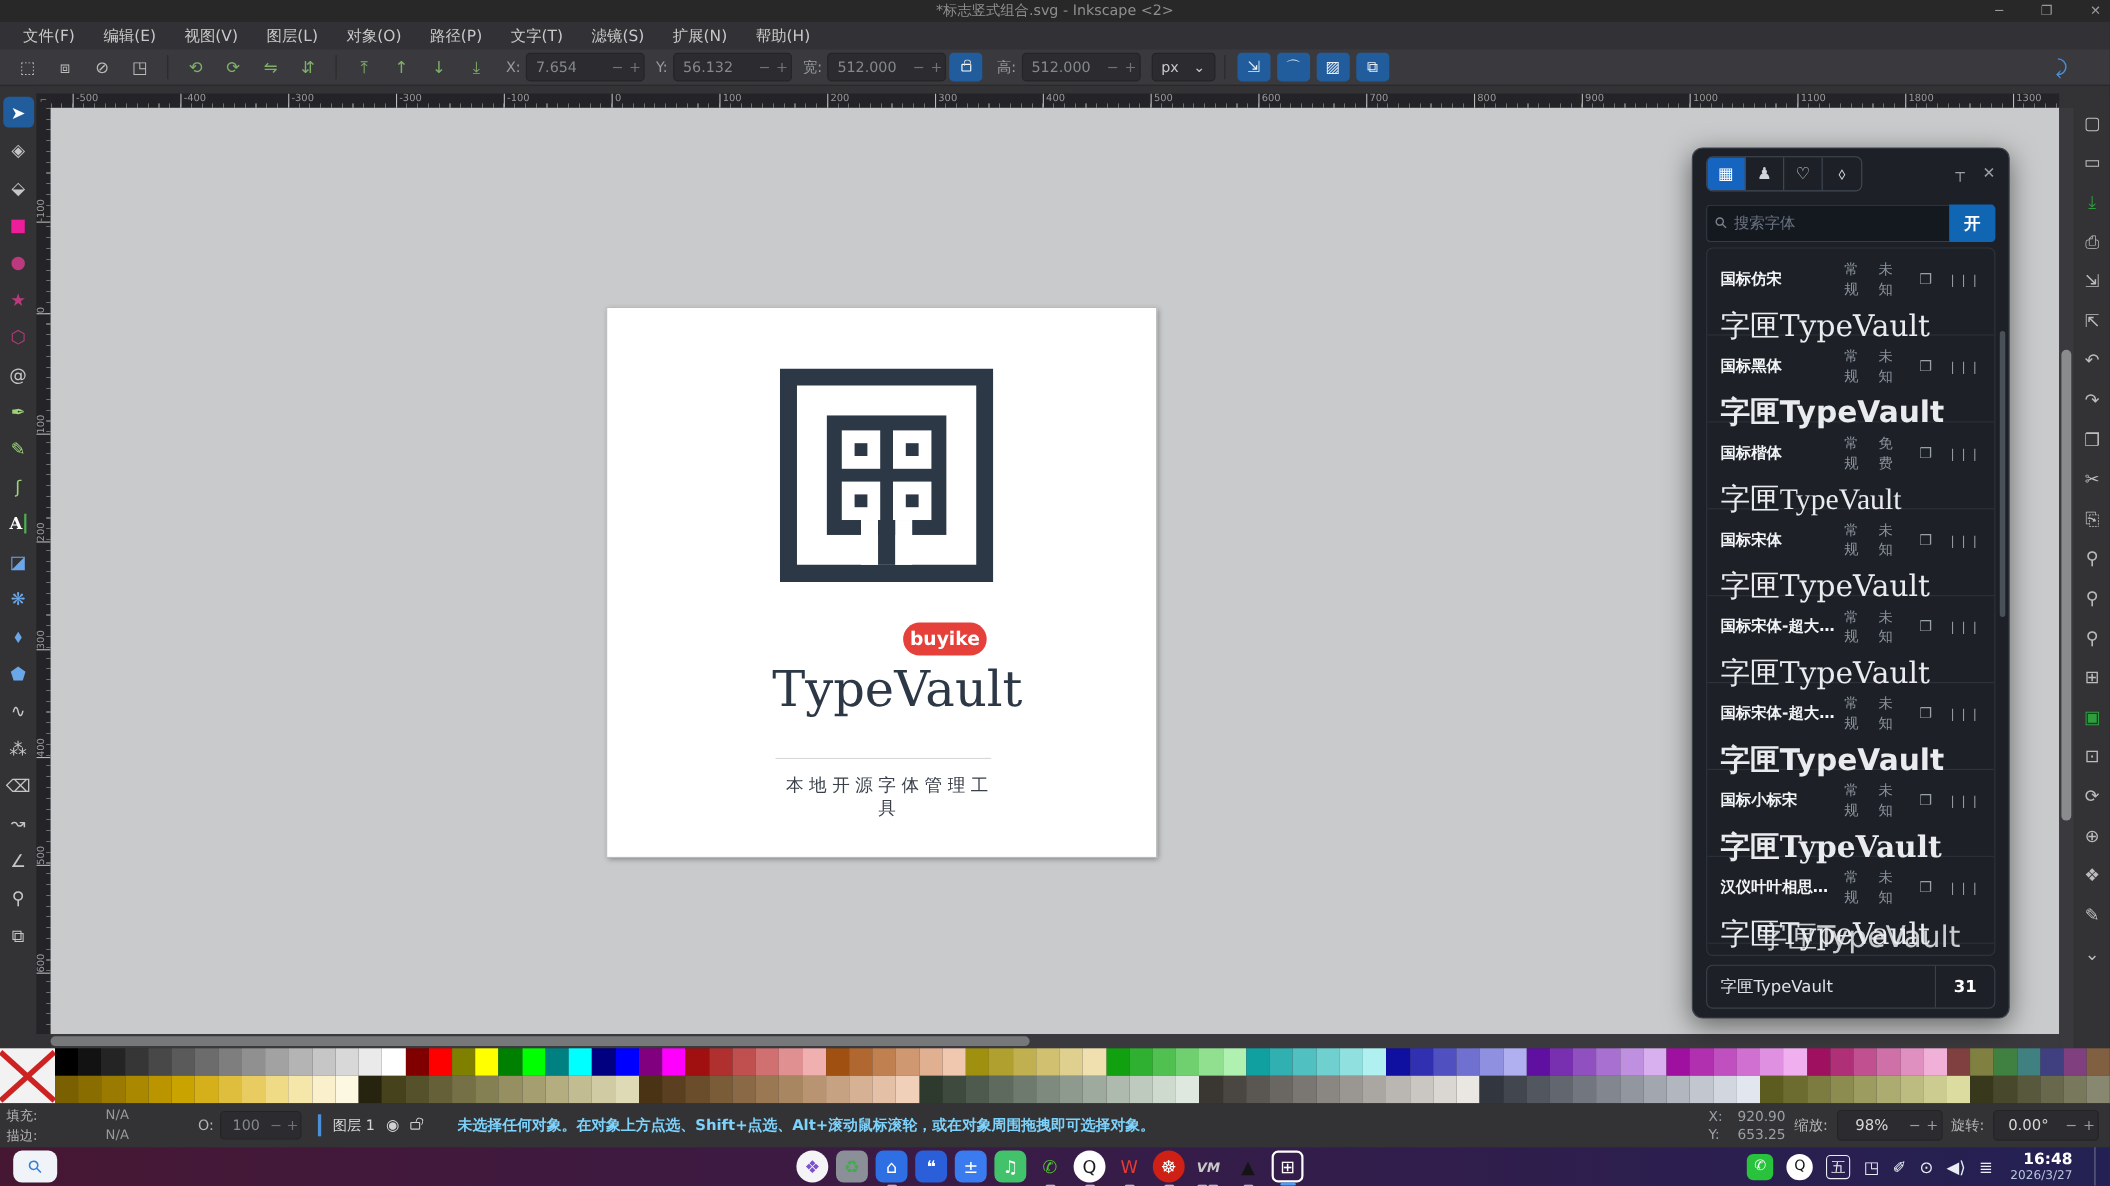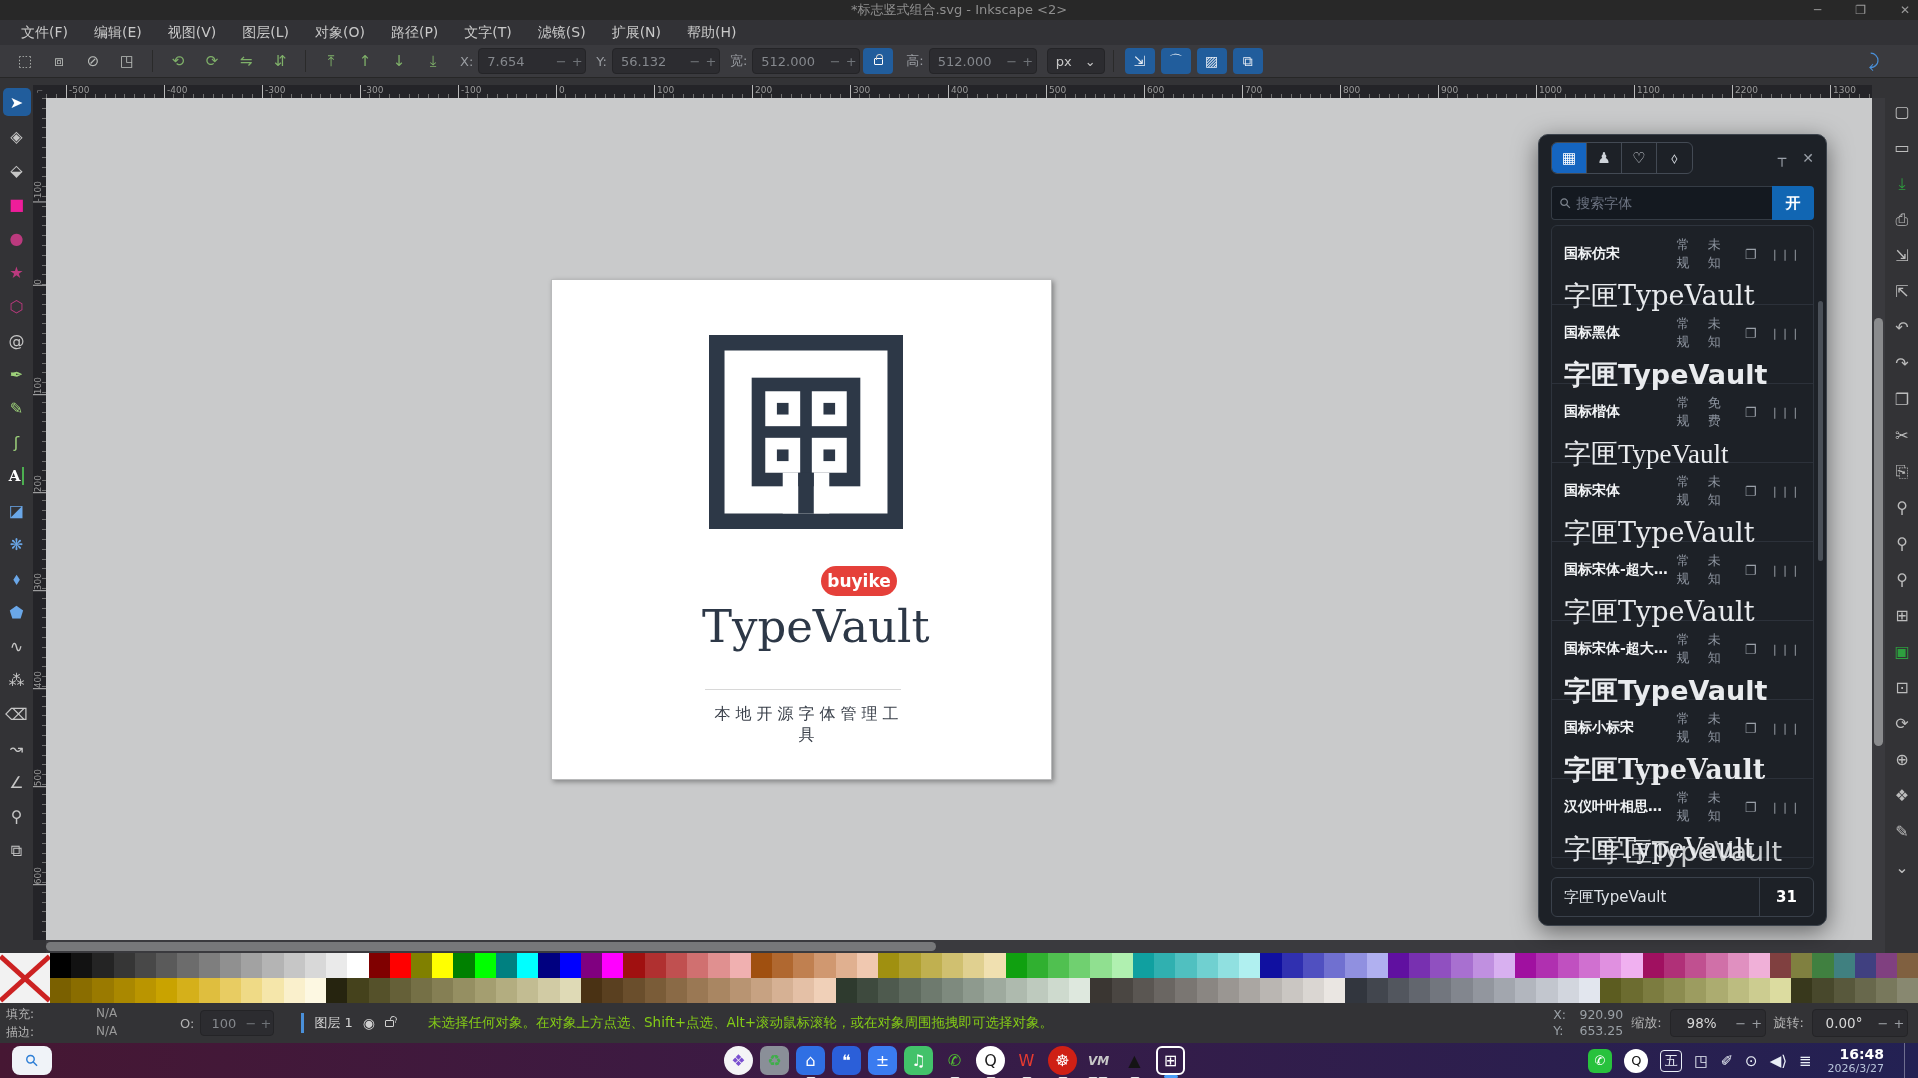--- a/index.html
+++ b/index.html
@@ -141,29 +141,29 @@
     display:flex; align-items:center; font-size:13px; color:#b9b9b9; }
   #fs-block { display:flex; flex-direction:column; justify-content:center; gap:1px; padding-left:6px; width:150px; font-size:12px; }
   #fs-block .line { display:flex; } #fs-block .line .k { width:52px; color:#b5b5b5; }
   #fs-block .line .v { color:#9a9a9a; padding-left:38px; }
   #opacity-box { display:flex; align-items:center; margin-left:30px; }
   #opacity-box .k { color:#b5b5b5; margin-right:6px; }
   #opacity-box .box { width:74px; height:26px; background:#2c2c30; border:1px solid #242427; border-radius:4px;
     display:flex; align-items:center; }
   #opacity-box .box .val { flex:1; color:#85888d; padding-left:10px; }
   #opacity-box .box .step { color:#6f7378; width:15px; text-align:center; }
-  #layer-block { display:flex; align-items:center; margin-left:27px; gap:10px; }
+  #layer-block { display:flex; align-items:center; margin-left:15px; gap:10px; }
   #layer-accent { width:3px; height:20px; background:#4a90d9; }
   #layer-label { color:#d5d5d5; }
   .sb-icon { color:#d0d0d0; font-size:14px; }
   .mini-lock { display:inline-block; width:9px; height:7px; border:1px solid #d0d0d0; border-radius:1px; position:relative; }
   .mini-lock:before { content:""; position:absolute; left:1px; top:-5px; width:5px; height:5px;
     border:1px solid #d0d0d0; border-bottom:none; border-radius:4px 4px 0 0; }
   .mini-lock.open:before { left:4px; transform:rotate(18deg); }
-  #status-msg { margin-left:34px; color:#84cc16; font-size:13.5px; white-space:nowrap; overflow:hidden; flex:1; }
+  #status-msg { margin-left:34px; color:#7dd3fc; font-size:13.5px; white-space:nowrap; overflow:hidden; flex:1;font-weight:bold; }
   #sb-right { display:flex; align-items:center; gap:8px; padding-right:10px; }
   #xy-block { display:flex; flex-direction:column; font-size:12.5px; color:#9aa0a6; line-height:1.3; }
   #xy-block .r { display:flex; } #xy-block .r .k { width:18px; } #xy-block .r .v { width:52px; text-align:right; }
   .zr-label { color:#b5b5b5; }
   .zr-box { width:96px; height:28px; background:#2c2c30; border:1px solid #242427; border-radius:4px;
     display:flex; align-items:center; }
   .zr-box .val { flex:1; text-align:center; color:#d8d8d8; font-size:13.5px; }
   .zr-box .step { color:#9a9da2; width:16px; text-align:center; }
 
   
@@ -317,21 +317,21 @@
       <div class="hlab" style="left: 706px;">200</div>
       <div class="hlab" style="left: 804px;">300</div>
       <div class="hlab" style="left: 902px;">400</div>
       <div class="hlab" style="left: 1000px;">500</div>
       <div class="hlab" style="left: 1098px;">600</div>
       <div class="hlab" style="left: 1196px;">700</div>
       <div class="hlab" style="left: 1294px;">800</div>
       <div class="hlab" style="left: 1392px;">900</div>
       <div class="hlab" style="left: 1490px;">1000</div>
       <div class="hlab" style="left: 1588px;">1100</div>
-      <div class="hlab" style="left: 1686px;">2200</div>
+      <div class="hlab" style="left: 1686px;">1800</div>
       <div class="hlab" style="left: 1784px;">1300</div>
     </div>
   <div id="vruler">
       <div class="vlab" style="top: 83px;">-100</div>
       <div class="vlab" style="top: 181px;">0</div>
       <div class="vlab" style="top: 279px;">100</div>
       <div class="vlab" style="top: 377px;">200</div>
       <div class="vlab" style="top: 475px;">300</div>
       <div class="vlab" style="top: 573px;">400</div>
       <div class="vlab" style="top: 671px;">500</div>

